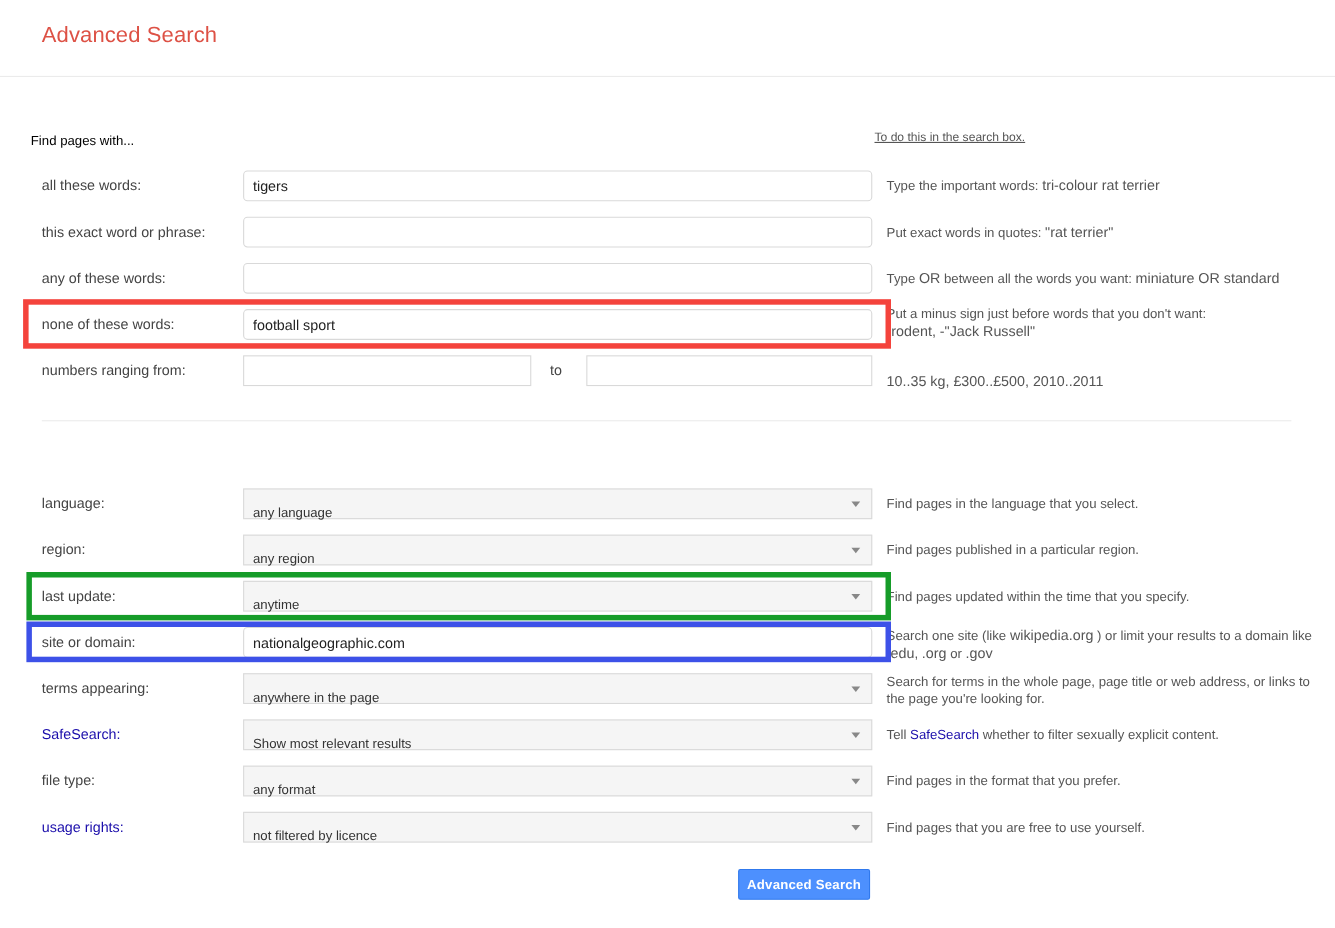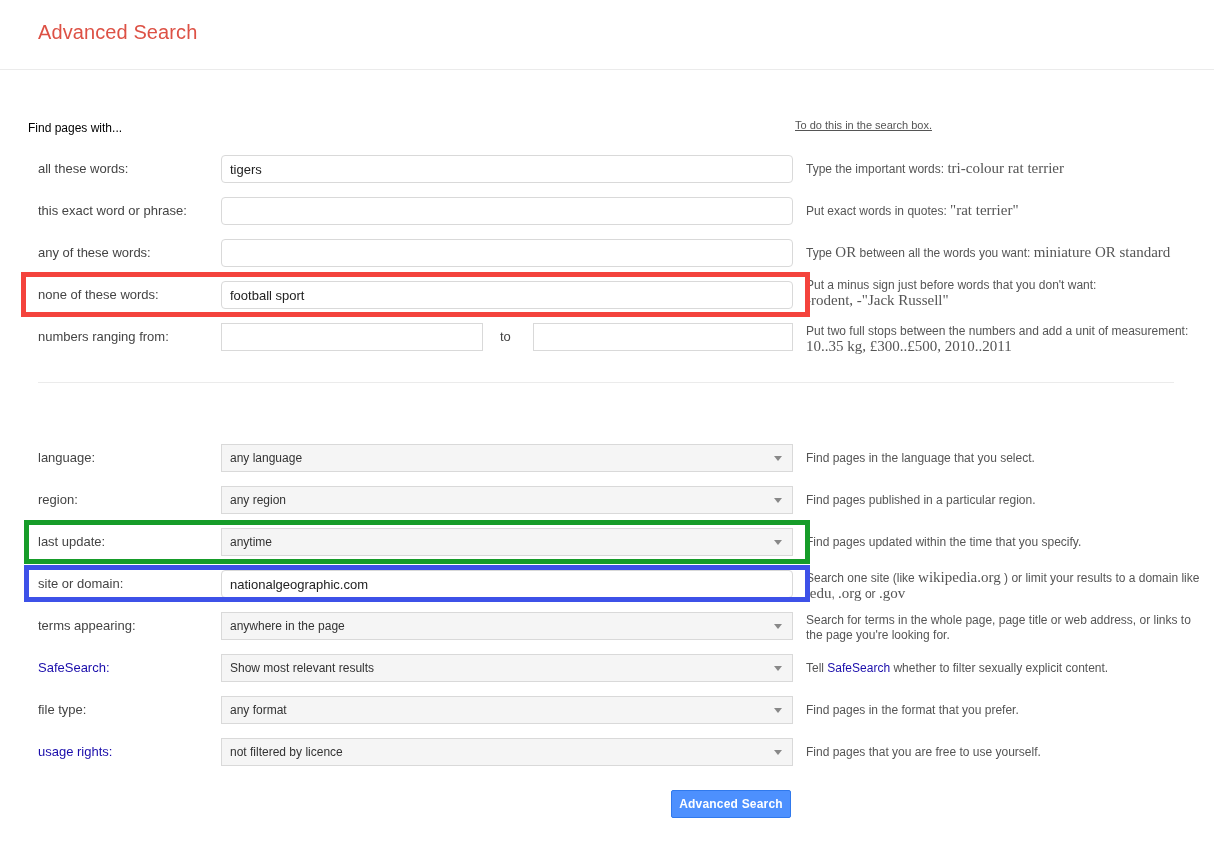--- a/index.html
+++ b/index.html
@@ -43,37 +43,37 @@
     font-size: 13px; color: #222;
     padding: 0 8px; outline: none; border-radius: 4px;
   }
   .tinput::placeholder { color: #999; }
 
   .tsel {
     position: absolute; left: 221px; top: 0;
     width: 572px; height: 28px;
     border: 1px solid #d9d9d9; background: #f5f5f5;
     font-size: 12px; color: #333;
-    line-height: 26px; padding: 0 8px; cursor: default;
+    line-height: 26px; padding: 8px 8px; cursor: default;
   }
   .tsel .caret {
     position: absolute; right: 10px; top: 11px;
     width: 0; height: 0;
     border-left: 4px solid transparent;
     border-right: 4px solid transparent;
     border-top: 5px solid #888;
   }
 
   .hint {
     position: absolute; left: 806px; width: 400px;
     font-size: 12px; color: #555; line-height: 15px;
   }
   .hint .mono {
-    font-family: Liberation Serif, serif;
-    font-size: 15px; color: #555;
+    font-family: Liberation Sans, sans-serif;
+    font-size: 13px; color: #555;
   }
   .hint .link { color: #1a0dab; }
   .hint-head {
     position: absolute; left: 795px; top: 119px;
     font-size: 11px; color: #555; font-weight: 400; text-decoration: underline;
   }
 
   
   .num-from {
     position: absolute; left: 221px; top: 0; width: 262px; height: 28px;
@@ -161,21 +161,21 @@
       <span class="mono">-rodent, -"Jack Russell"</span>
     </div>
   </div>
 
   <div class="row" style="top:323px;">
     <div class="row-label">numbers ranging from:</div>
     <input class="num-from" type="text" value="" style="">
     <div class="num-to-label">to</div>
     <input class="num-to" type="text" value="" style="">
     <div class="hint" style="top:1px;">
-      <span>Put two full stops between the numbers and add a unit of measurement:</span><br>
+      <br>
       <span class="mono">10..35 kg, £300..£500, 2010..2011</span>
     </div>
   </div>
 
   <div class="divider"></div>
 
 
   <div class="row" style="top:444px;">
     <div class="row-label">language:</div>
     <div class="tsel">

